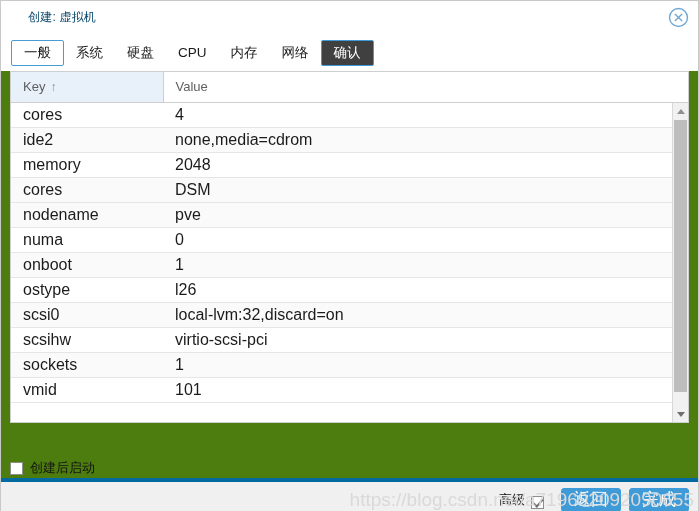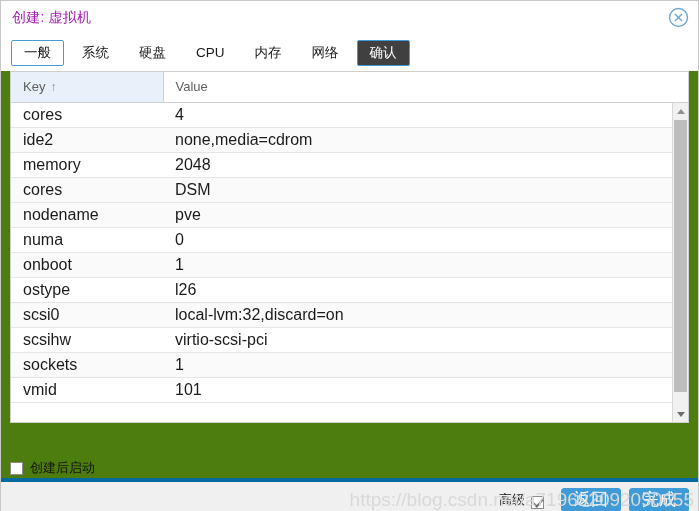--- a/index.html
+++ b/index.html
@@ -32,24 +32,24 @@
 
   
   .titlebar {
     height: 33px;
     flex: 0 0 33px;
     position: relative;
     background: #ffffff;
   }
   .title-text {
     position: absolute;
-    left: 11px;
+    left: 27px;
     top: 8px;
-    font-size: 14px;
-    color: #a21caf;
+    font-size: 12px;
+    color: #0c4a6e;
     letter-spacing: 0.2px;
     white-space: nowrap;
   }
   .close-btn {
     position: absolute;
     right: 9px;
     top: 6px;
     width: 21px;
     height: 21px;
     cursor: pointer;
@@ -71,21 +71,21 @@
     height: 26px;
     line-height: 24px;
     padding: 0 11px;
     font-size: 13.5px;
     color: #1a1a1a;
     border: 1px solid transparent;
     box-sizing: border-box;
     cursor: pointer;
     white-space: nowrap;
     border-radius: 2px;
-    margin-right: 6px;
+    margin-right: 0;
   }
   .tab.outlined {
     border: 1px solid #4a9bd4;
     background: #ffffff;
     color: #111111;
     padding: 0 12px;
   }
   .tab.active {
     background: #404040;
     border: 1px solid #3f9ad8;

